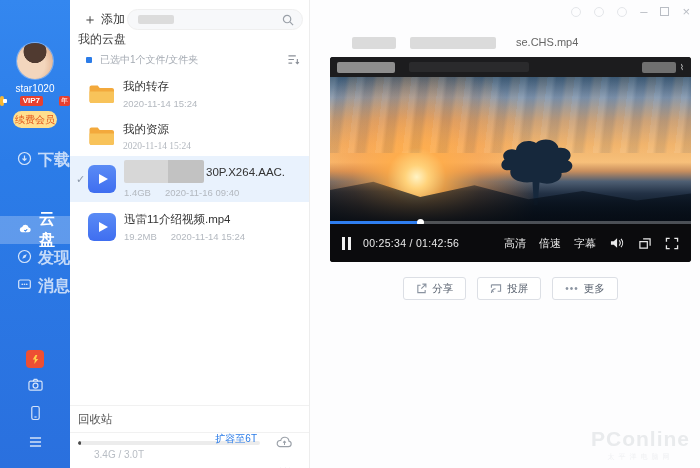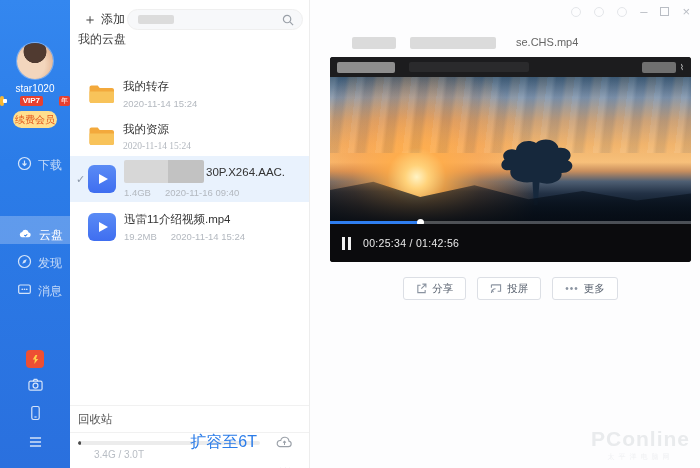--- a/index.html
+++ b/index.html
@@ -15,22 +15,22 @@
     box-shadow:0 0 0 1px rgba(255,255,255,.35); }
   .username { position:absolute; top:83px; left:0; width:70px; text-align:center; font-size:10px; color:#fff; }
   .vip-row { position:absolute; top:96px; left:0; width:70px; display:flex; justify-content:center; align-items:center; gap:16px; }
   .vip-ico { width:10px; height:10px; background:#f7b733; border-radius:2px; position:relative; }
   .vip-ico::after { content:""; position:absolute; left:3px; top:3px; width:4px; height:4px; background:#fff; border-radius:1px; }
   .vip-badge { background:#e8402f; color:#fff; font-size:8px; font-weight:bold; line-height:10px; padding:0 3px; border-radius:2px; }
   .vip-year { background:#e8402f; color:#fff; font-size:7px; line-height:10px; padding:0 2px; border-radius:2px; }
   .renew-pill { position:absolute; top:111px; left:13px; width:44px; height:17px; background:#ffdf8e;
     border-radius:9px; color:#e2571d; font-size:10px; line-height:17px; text-align:center; }
   .nav { position:absolute; top:146px; left:0; width:70px; }
-  .nav-item { height:28px; display:flex; align-items:flex-end; padding-left:17px; gap:6px;
-    color:rgba(255,255,255,.72); font-size:12px; cursor:pointer; }
+  .nav-item { height:28px; display:flex; align-items:center; padding-left:17px; gap:6px;
+    color:rgba(255,255,255,.72); font-size:16px; cursor:pointer;font-weight:bold; }
   .nav-item.active { background:rgba(255,255,255,.25); color:#fff;margin-top:42px; }
   .nav-item svg { flex:0 0 auto; }
   .side-tools { position:absolute; left:0; bottom:16px; width:70px; display:flex; flex-direction:column; align-items:center; gap:9px; }
   .red-tool { width:18px; height:18px; background:#ee4f33; border-radius:4px; display:flex; align-items:center; justify-content:center; }
 
   
   .panel { position:absolute; left:70px; top:0; width:240px; height:468px; background:#fff; border-right:1px solid #ededed; }
   .add-btn { position:absolute; left:13px; top:8px; height:22px; display:flex; align-items:center; gap:4px;
     font-size:12px; color:#333; cursor:pointer; }
   .add-plus { font-size:14px; color:#444; line-height:1; }
@@ -56,21 +56,21 @@
   .name-line { display:flex; align-items:center; }
   .name-censor { width:80px; height:23px; border-radius:2px;
     background:linear-gradient(90deg,#d7d7d7 0 55%,#c2c2c2 55% 100%); margin-right:2px; }
 
   .panel-bottom-line { position:absolute; left:0; top:405px; width:100%; border-top:1px solid #f1f1f1; }
   .recycle-row { position:absolute; left:0; top:406px; width:100%; height:27px; display:flex; align-items:center;
     padding-left:8px; font-size:11.5px; color:#555; border-bottom:1px solid #f1f1f1; cursor:pointer; }
   .storage-bar { position:absolute; left:8px; top:441px; width:182px; height:4px; background:#ececec; border-radius:2px; overflow:hidden; }
   .storage-fill { height:100%; background:#4a4a4a; border-radius:2px; min-width:3px; }
   .storage-text { position:absolute; left:24px; top:449px; font-size:10px; color:#b8bdc4; }
-  .expand-link { position:absolute; right:52px; top:432px; font-size:16px; color:#2b7ce8; cursor:pointer; }
+  .expand-link { position:absolute; right:52px; top:432px; font-size:10px; color:#2b7ce8; cursor:pointer; }
   .transfer { position:absolute; right:11px; top:435px; width:28px; text-align:center; cursor:pointer; }
   .transfer-label { font-size:9px; color:#9aa0a8; margin-top:13px; }
 
   
   .preview { position:absolute; left:310px; top:0; width:390px; height:468px; background:#fdfdfe; }
   .winctrl { position:absolute; top:5px; right:10px; display:flex; align-items:center; gap:13px; }
   .faint-circle { width:10px; height:10px; border:1px solid #e4e6ea; border-radius:50%; cursor:pointer; }
   .wc-glyph { font-size:13px; color:#b9bdc4; cursor:pointer; line-height:1; }
   .maxbox { width:9px; height:9px; border:1.2px solid #b9bdc4; cursor:pointer; }
 
@@ -198,20 +198,28 @@
     <div class="search-box">
       <span class="search-censor"></span>
       <svg width="12" height="12" viewBox="0 0 13 13">
           <circle cx="5.5" cy="5.5" r="4" fill="none" stroke="#9aa0a8" stroke-width="1.3"></circle>
           <path d="M8.6 8.6 12 12" stroke="#9aa0a8" stroke-width="1.3"></path>
         </svg>
     </div>
 
     <div class="section-title">我的云盘</div>
 
+    <div class="selection-row">
+      <span class="sel-dot"></span>
+      <span class="sel-text">已选中1个文件/文件夹</span>
+      <span class="sort-icon"><svg width="13" height="11" viewBox="0 0 14 12">
+            <path d="M1.5 2h8M1.5 6h6M1.5 10h4" stroke="#8b9098" stroke-width="1.3"></path>
+            <path d="M11.2 5.5v5M9.5 8.8l1.7 1.7 1.7-1.7" fill="none" stroke="#8b9098" stroke-width="1.2"></path>
+          </svg></span>
+    </div>
 
     <div class="file-row" style="top:72px;height:44px;">
       <svg width="27" height="22" viewBox="0 0 27 22">
           <path d="M1.5 4.5c0-1.2.9-2 2-2h6.2l2 2.4H24c1.1 0 2 .9 2 2V18a2 2 0 0 1-2 2H3.5a2 2 0 0 1-2-2z" fill="#f3a93c"></path>
           <path d="M1.5 8.5 26 8.5V18a2 2 0 0 1-2 2H3.5a2 2 0 0 1-2-2z" fill="#f8c35a"></path>
         </svg>
       <div class="file-info">
         <div class="file-name">我的转存</div>
         <div class="file-meta">
             <span>2020-11-14 15:24</span>
@@ -316,20 +324,41 @@
         <div class="progress-fill" style="width: 25%;"></div>
         <div class="progress-thumb" style="left: calc(25% - 3px);"></div>
       </div>
 
       <div class="player-bar">
         <div class="pause-btn">
             <span></span>
             <span></span>
           </div>
         <div class="time-text">00:25:34  /  01:42:56</div>
+        <div class="bar-right">
+          <span class="bar-label">高清</span>
+          <span class="bar-label">倍速</span>
+          <span class="bar-label">字幕</span>
+          <span class="bar-icon">
+              <svg width="16" height="14" viewBox="0 0 17 15">
+                <path d="M2 5.5h3l3.6-3v10l-3.6-3H2z" fill="#e9e9e9"></path>
+                <path d="M10.8 4.8a4 4 0 0 1 0 5.4M12.8 3a6.8 6.8 0 0 1 0 9" fill="none" stroke="#e9e9e9" stroke-width="1.2"></path>
+              </svg>
+            </span>
+          <span class="bar-icon">
+              <svg width="14" height="13" viewBox="0 0 15 14">
+                <path d="M5.5 2H13v7.5M2 5h8v7H2z" fill="none" stroke="#e9e9e9" stroke-width="1.3"></path>
+              </svg>
+            </span>
+          <span class="bar-icon">
+              <svg width="14" height="13" viewBox="0 0 15 14">
+                <path d="M1.5 5V1.5H5M10 1.5h3.5V5M13.5 9v3.5H10M5 12.5H1.5V9" fill="none" stroke="#e9e9e9" stroke-width="1.4"></path>
+              </svg>
+            </span>
+        </div>
       </div>
     </div>
 
     <div class="actions">
       <div class="action-btn">
         <svg width="11" height="11" viewBox="0 0 12 12">
             <path d="M5 2.5H2v8h8V7.5" fill="none" stroke="#8a93a0" stroke-width="1.2"></path>
             <path d="M7 1.2h3.8V5M10.6 1.4 5.8 6.2" fill="none" stroke="#8a93a0" stroke-width="1.2"></path>
           </svg>
         <span>分享</span>

